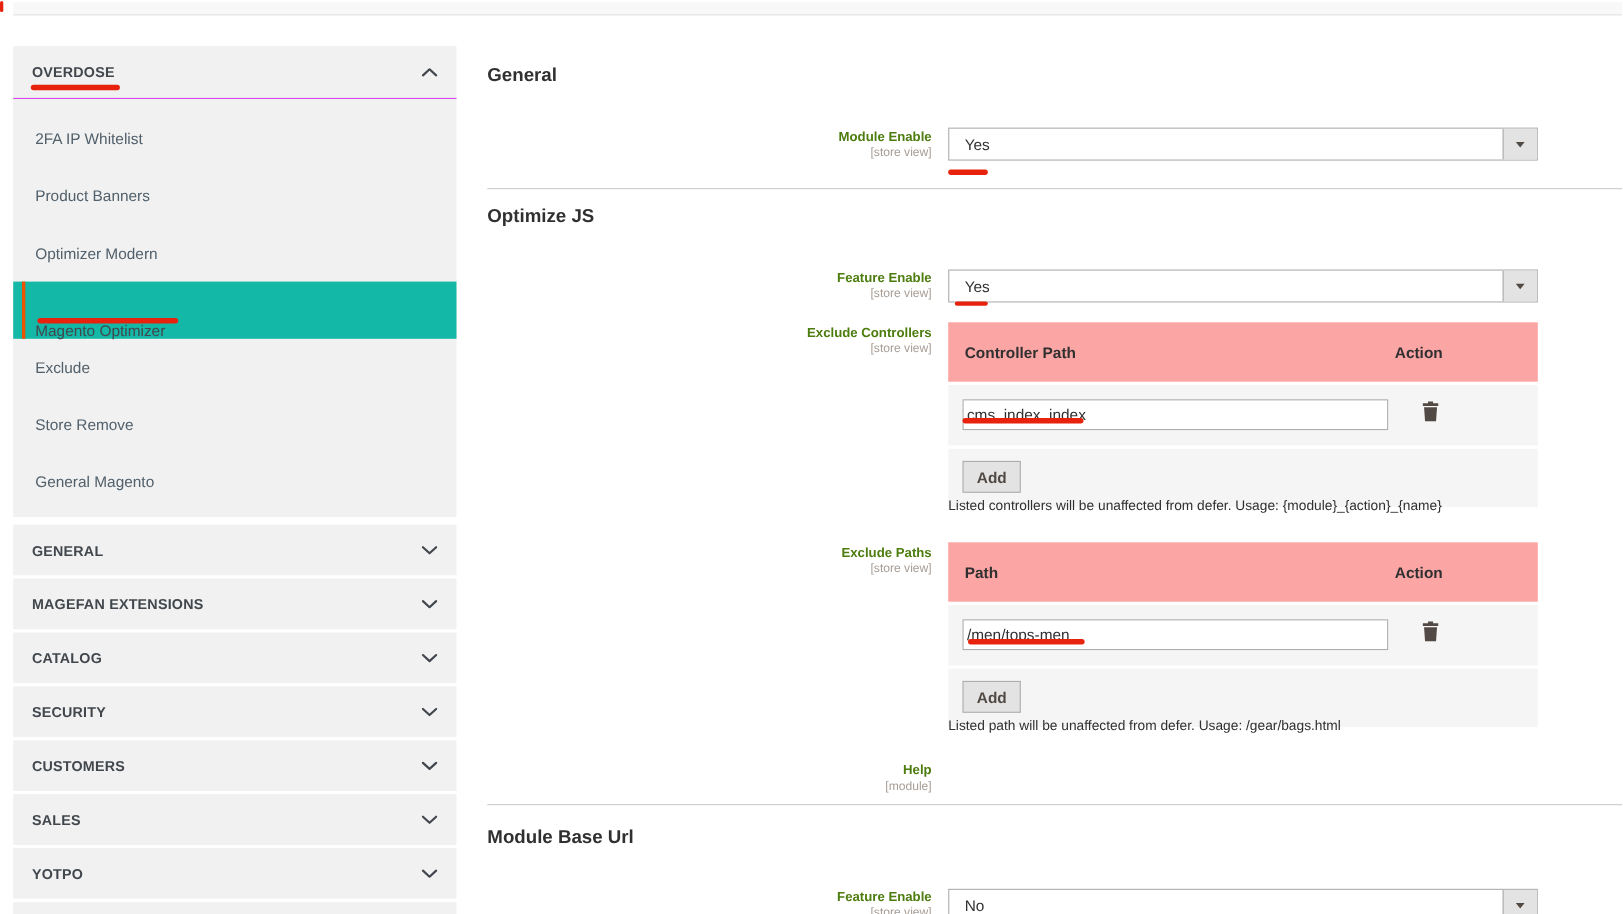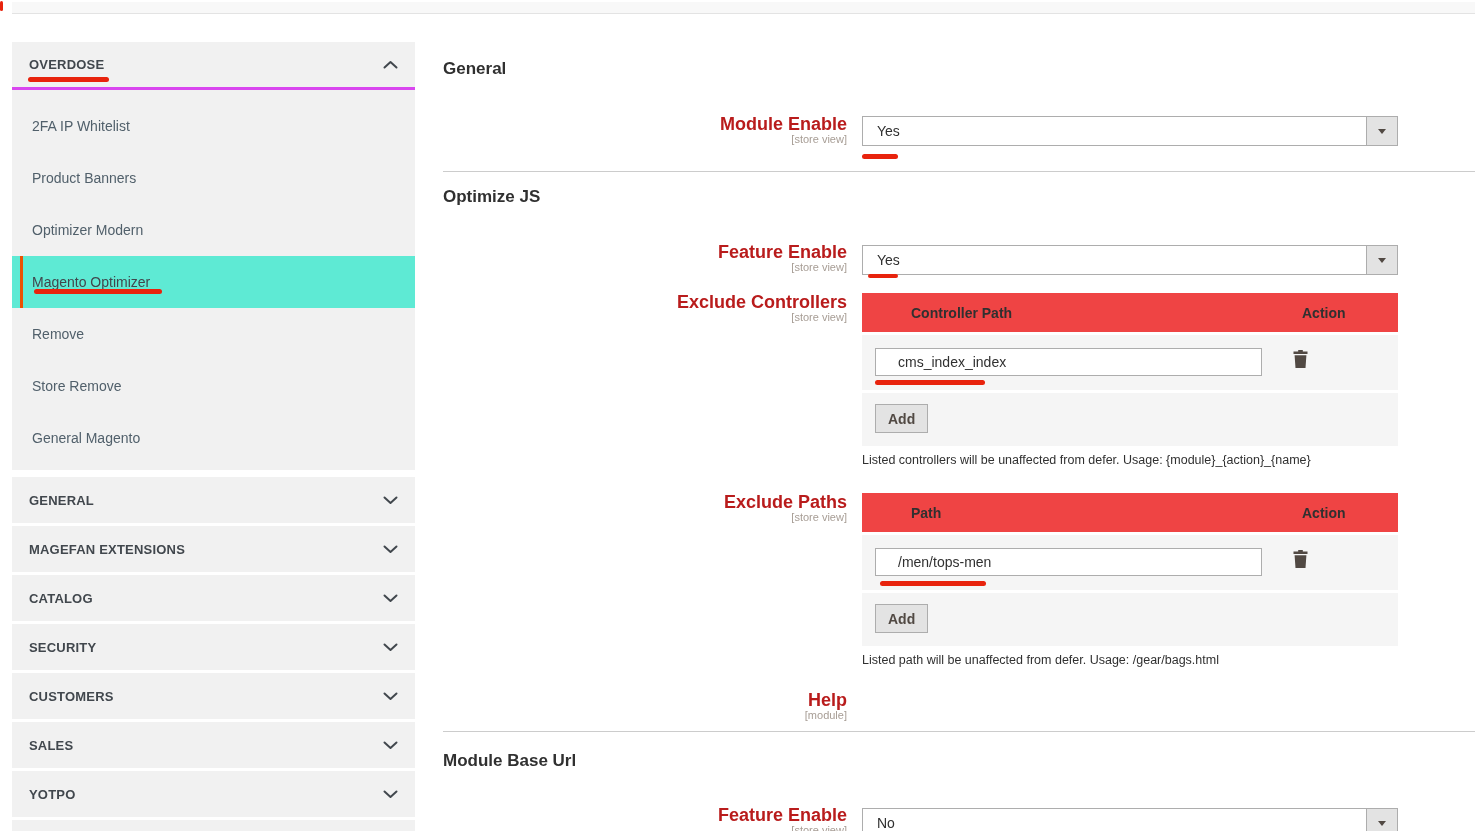--- a/index.html
+++ b/index.html
@@ -8,56 +8,56 @@
     position:relative; width:1475px; height:831px; overflow:hidden;
     background:#fff; font-family:"Liberation Sans", sans-serif; color:#303030;
   }
   
   .topbar { position:absolute; left:12px; top:2px; right:0; height:12px;
     background:#f8f8f8; border-bottom:1px solid #e3e3e3; }
   
   .annot { position:absolute; background:#e8230d; border-radius:3px; }
   
   .sidebar { position:absolute; left:12px; top:42px; width:403px; }
-  .sb-head { height:48px; background:#f1f1f1; border-bottom:3px solid #d946ef;
+  .sb-head { height:48px; background:#f1f1f1; border-bottom:1px solid #d946ef;
     display:flex; align-items:center; justify-content:space-between; padding:0 17px;
     cursor:pointer; }
   .sb-head-label, .sb-section-label { font-size:13px; font-weight:700; color:#41474d; letter-spacing:.2px; }
   .sb-items { background:#f1f1f1; padding:10px 0 6px 0; margin-bottom:7px; }
   .sb-item { position:relative; height:52px; display:flex; align-items:center;
     padding-left:20px; font-size:14px; color:#51606b; cursor:pointer; }
-  .sb-item.active { background:#5eead4; color:#41474d; }
+  .sb-item.active { background:#14b8a6; color:#41474d;align-items:flex-end; }
   .active-bar { position:absolute; left:8px; top:0; bottom:0; width:3px; background:#eb5202; }
   .sb-section { height:46px; background:#f1f1f1; margin-bottom:3px;
     display:flex; align-items:center; justify-content:space-between; padding:0 17px;
     cursor:pointer; }
   .sb-section.partial { height:20px; }
   .chev { display:flex; align-items:center; }
   
   .sec-title { position:absolute; left:443px; font-size:17px; font-weight:700; color:#303030; }
   .field-label { position:absolute; left:443px; width:404px; text-align:right; }
-  .field-label .lbl { display:block; font-size:18px; font-weight:700; color:#b91c1c; line-height:15px; }
+  .field-label .lbl { display:block; font-size:12px; font-weight:700; color:#4d7c0f; line-height:15px; }
   .field-label .scope { display:block; font-size:11px; color:#a79d95; line-height:13px; margin-top:1px; }
   .hr { position:absolute; left:443px; width:1032px; height:1px; background:#ccc; }
   .m-select { position:absolute; left:862px; width:536px; height:30px;
     background:#fff; border:1px solid #adadad; cursor:pointer; }
   .m-select-value { position:absolute; left:14px; top:6px; font-size:14px; color:#303030; }
   .m-select-btn { position:absolute; right:0; top:0; width:31px; height:100%;
     background:#e3e3e3; border-left:1px solid #adadad;
     display:flex; align-items:center; justify-content:center; cursor:pointer; }
   .tri { width:0; height:0; border-left:4px solid transparent; border-right:4px solid transparent;
     border-top:5px solid #514943; }
   .cfg-table { position:absolute; left:862px; width:536px; }
-  .tbl-head { height:39px; background:#ef4444; margin-bottom:3px;
-    display:flex; align-items:center;padding-left:34px; }
+  .tbl-head { height:54px; background:#fca5a5; margin-bottom:3px;
+    display:flex; align-items:center; }
   .th { font-size:14px; font-weight:700; color:#303030; }
   .th-path { flex:0 0 406px; padding-left:15px; }
   .tbl-row { position:relative; height:55px; background:#f5f5f5; margin-bottom:3px; }
   .path-input { position:absolute; left:13px; top:13px; width:387px; height:28px;
-    border:1px solid #adadad; background:#fff; padding:0 22px; font-size:14px;
+    border:1px solid #adadad; background:#fff; padding:0 3px; font-size:14px;
     color:#303030; font-family:"Liberation Sans", sans-serif; }
   .trash-btn { position:absolute; left:430px; top:14px; background:none; border:none; cursor:pointer; padding:0; }
   .tbl-add { position:relative; height:53px; background:#f5f5f5; }
   .add-btn { position:absolute; left:13px; top:11px; height:29px; padding:0 12px;
     background:#e3e3e3; border:1px solid #adadad; color:#514943; font-size:14px;
     font-weight:700; font-family:"Liberation Sans", sans-serif; cursor:pointer; }
   .note { position:absolute; left:862px; font-size:12.5px; color:#303030; }
 </style>
 </head>
 <body>
@@ -84,21 +84,21 @@
         <span>Product Banners</span>
       </div>
       <div class="sb-item">
         <span>Optimizer Modern</span>
       </div>
       <div class="sb-item active">
         <span class="active-bar"></span>
         <span>Magento Optimizer</span>
       </div>
       <div class="sb-item">
-        <span>Remove</span>
+        <span>Exclude</span>
       </div>
       <div class="sb-item">
         <span>Store Remove</span>
       </div>
       <div class="sb-item">
         <span>General Magento</span>
       </div>
     </div>
 
     <div class="sb-section">

